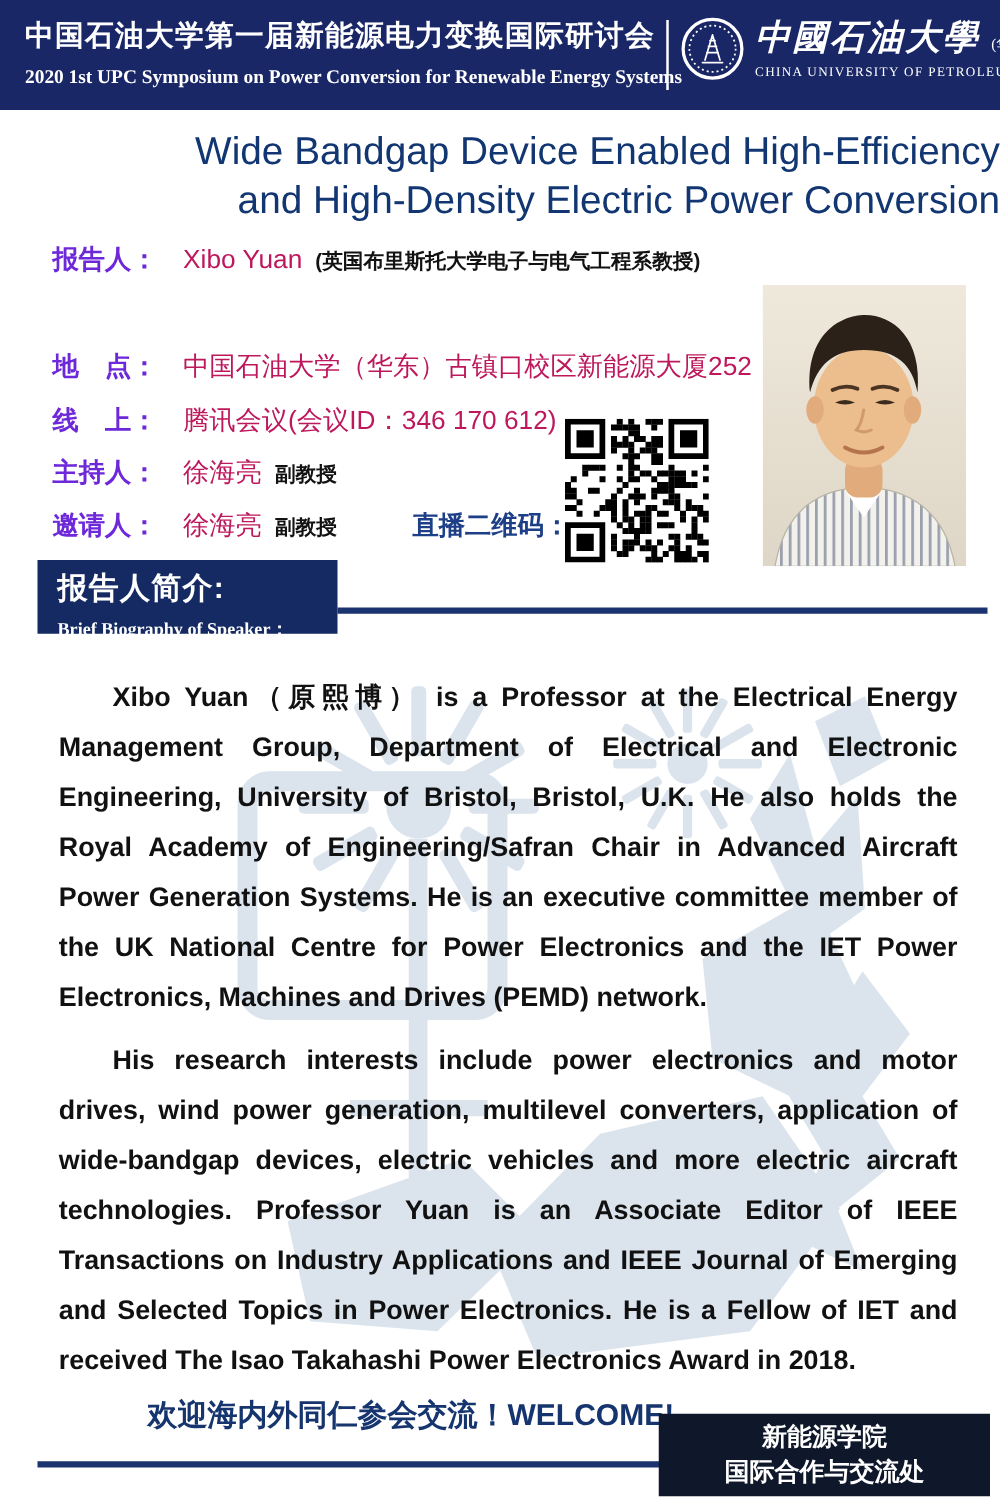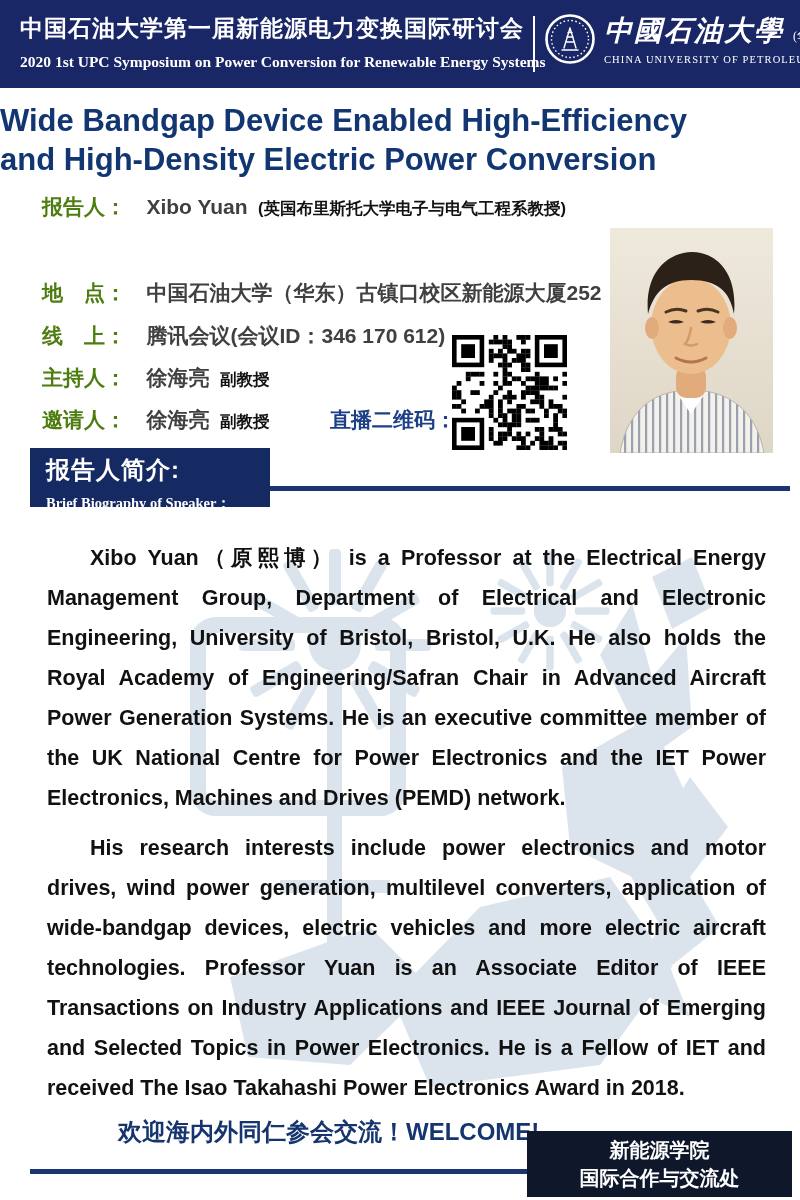--- a/index.html
+++ b/index.html
@@ -15,26 +15,26 @@
     font-size:15.5px;margin-top:9px;white-space:nowrap;}
   .header-divider{position:absolute;left:533px;top:16px;width:2px;height:56px;background:#ffffff;}
   .seal{position:absolute;left:544px;top:13px;width:52px;height:52px;}
   .uni-block{position:absolute;left:604px;top:16px;color:#ffffff;}
   .uni-cn{font-family:"Liberation Serif","DejaVu Serif",serif;font-style:italic;font-weight:bold;
     font-size:28px;letter-spacing:2px;white-space:nowrap;line-height:30px;}
   .uni-campus{font-size:12px;font-style:normal;font-weight:normal;letter-spacing:0;}
   .uni-en{font-family:"Liberation Serif","DejaVu Serif",serif;font-size:10.5px;letter-spacing:1.1px;
     margin-top:3px;white-space:nowrap;}
   
-  .talk-title{position:absolute;left:0;top:101px;width:800px;text-align:left;
-    color:#113671;font-weight:bold;font-size:31px;line-height:39px;}
+  .talk-title{position:absolute;left:0;top:101px;width:800px;text-align:right;
+    color:#113671;font-weight:normal;font-size:31px;line-height:39px;}
   
   .info-row{position:absolute;left:42px;white-space:nowrap;}
-  .info-label{display:inline-block;min-width:100px;color:#4d7c0f;font-weight:bold;font-size:21px;}
-  .info-value{color:#404040;font-weight:bold;font-size:21px;}
+  .info-label{display:inline-block;min-width:100px;color:#6d28d9;font-weight:bold;font-size:21px;}
+  .info-value{color:#be185d;font-weight:normal;font-size:21px;}
   .info-note{color:#121212;font-weight:bold;font-size:16.5px;margin-left:6px;}
   .qr-label{position:absolute;left:330px;top:406px;color:#1d3f87;font-weight:bold;font-size:21px;}
   .qr-box{position:absolute;left:452px;top:335px;width:115px;height:115px;}
   .photo{position:absolute;left:610px;top:228px;width:163px;height:225px;overflow:hidden;}
   
   .bio-banner{position:absolute;left:30px;top:448px;width:240px;height:59px;background:#152a63;
     color:#ffffff;box-sizing:border-box;padding:6px 4px 0 16px;}
   .bio-banner-cn{font-size:24px;font-weight:bold;letter-spacing:1px;}
   .bio-banner-en{font-family:"Liberation Serif","DejaVu Serif",serif;font-weight:bold;font-size:14.5px;margin-top:8px;}
   .bio-rule{position:absolute;left:270px;top:486px;width:520px;height:5px;background:#1b3470;}

